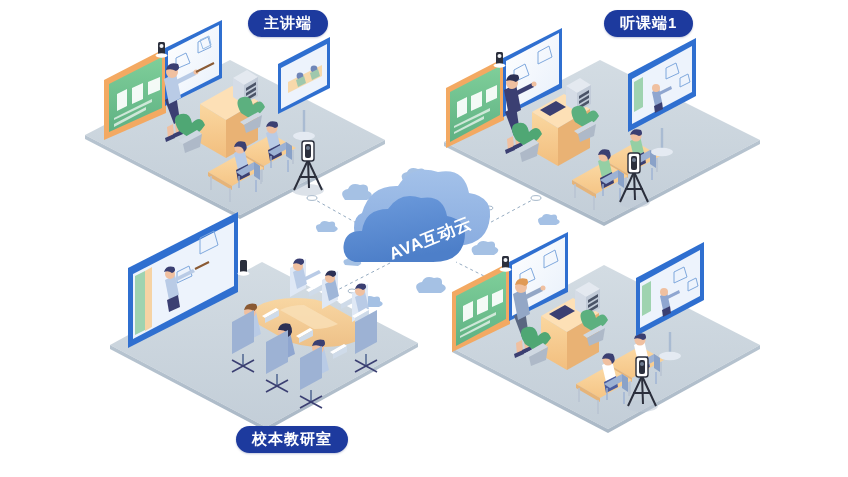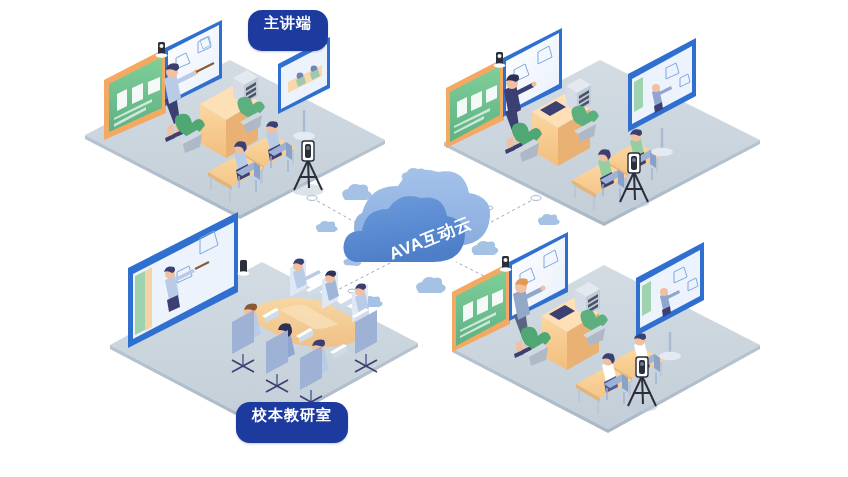--- a/index.html
+++ b/index.html
@@ -13,29 +13,29 @@
 
   
   .badge{
     position:absolute;
     background:#1d3a9e;
     color:#ffffff;
     border-radius:14px;
     font-size:15px;
     font-weight:bold;
     letter-spacing:1px;
-    padding:4px 16px 19px 16px;
+    padding:4px 16px 5px 16px;
     line-height:18px;
     white-space:nowrap;
     box-shadow:0 1px 2px rgba(20,40,120,.25);
     text-align:center;
   }
   #badge-host{left:248px;top:10px;}
   #badge-remote1{left:604px;top:10px;}
-  #badge-research{left:236px;top:402px;}
+  #badge-research{left:236px;top:426px;}
   #badge-remote2{left:602px;top:426px;}
 </style>
 </head>
 <body>
 
 <div id="stage">
 
   <svg id="scene-svg" viewBox="0 0 848 477">
     <defs>
 
@@ -656,17 +656,18 @@
       <path d="M362,213 q8,-28 36,-27 q14,-22 40,-14 q26,-5 31,21 q26,4 20,30 q-5,23 -36,23 l-73,0 q-26,-1 -26,-18 q0,-12 8,-15 z" fill="url(#gCloudLt)"></path>
 
       <path d="M355,262 q-14,-4 -11,-19 q3,-13 18,-12 q3,-22 26,-22 q12,-18 33,-11 q22,-4 26,18 q22,4 17,26 q-5,20 -31,20 z" fill="url(#gCloud)"></path>
 
       <text x="392" y="260" transform="rotate(-22 392 260)" font-family="'Liberation Sans','DejaVu Sans',sans-serif" font-size="17" font-weight="bold" fill="#ffffff" letter-spacing="0.5">AVA互动云</text>
     </g>
   </svg>
 
   <div class="badge" id="badge-host">主讲端</div>
 
+  <div class="badge" id="badge-remote1">听课端1</div>
 
   <div class="badge" id="badge-research">校本教研室</div>
 
 
 </div>
 
 </body></html>

